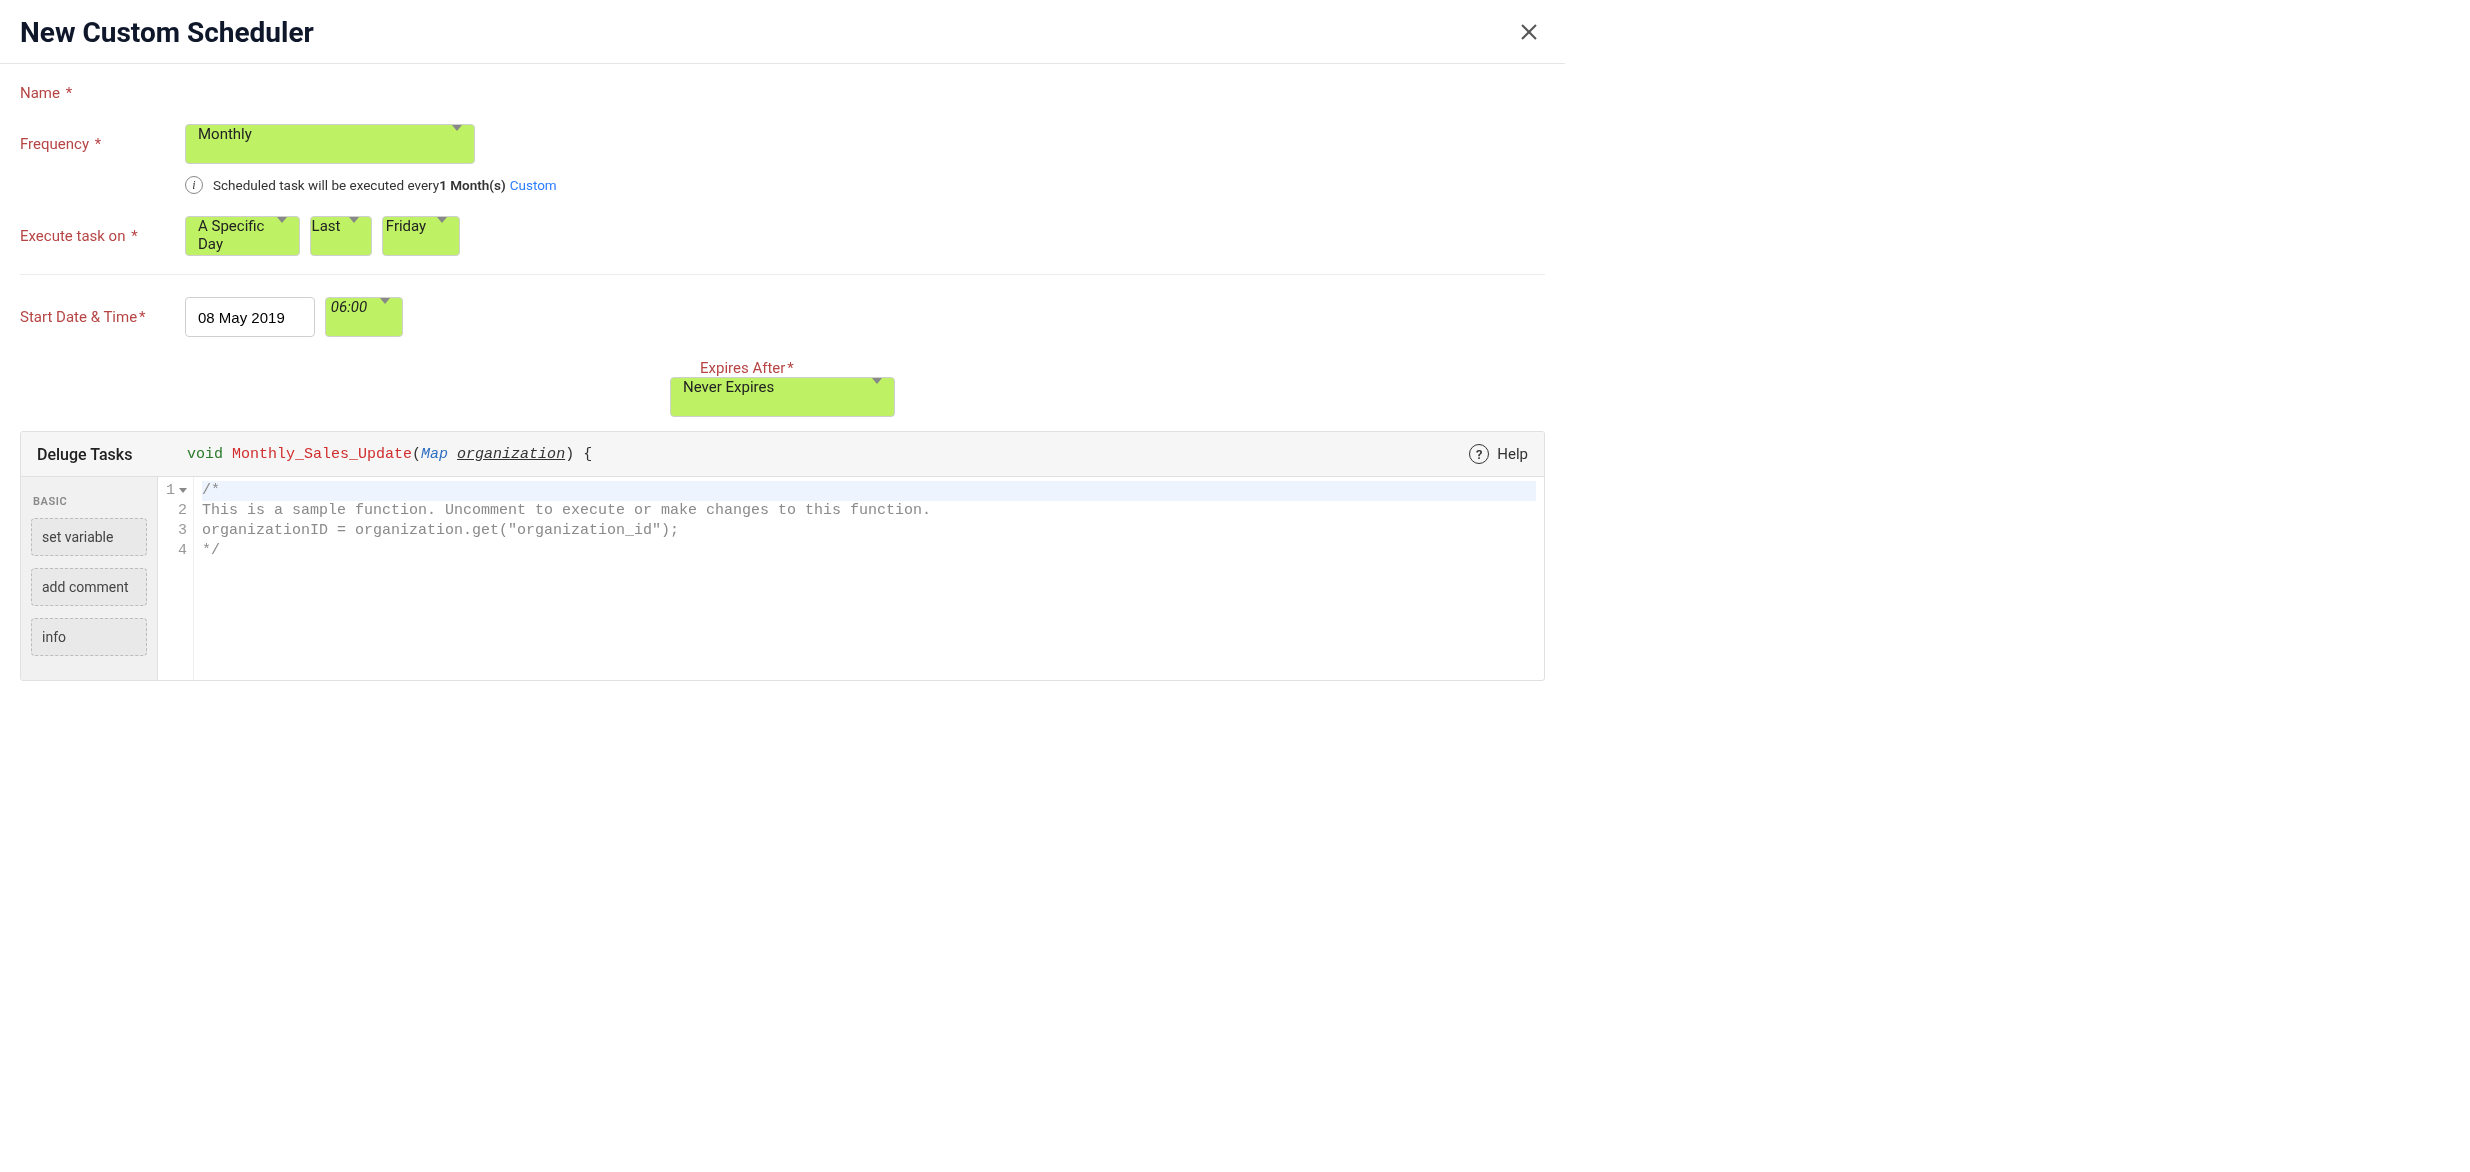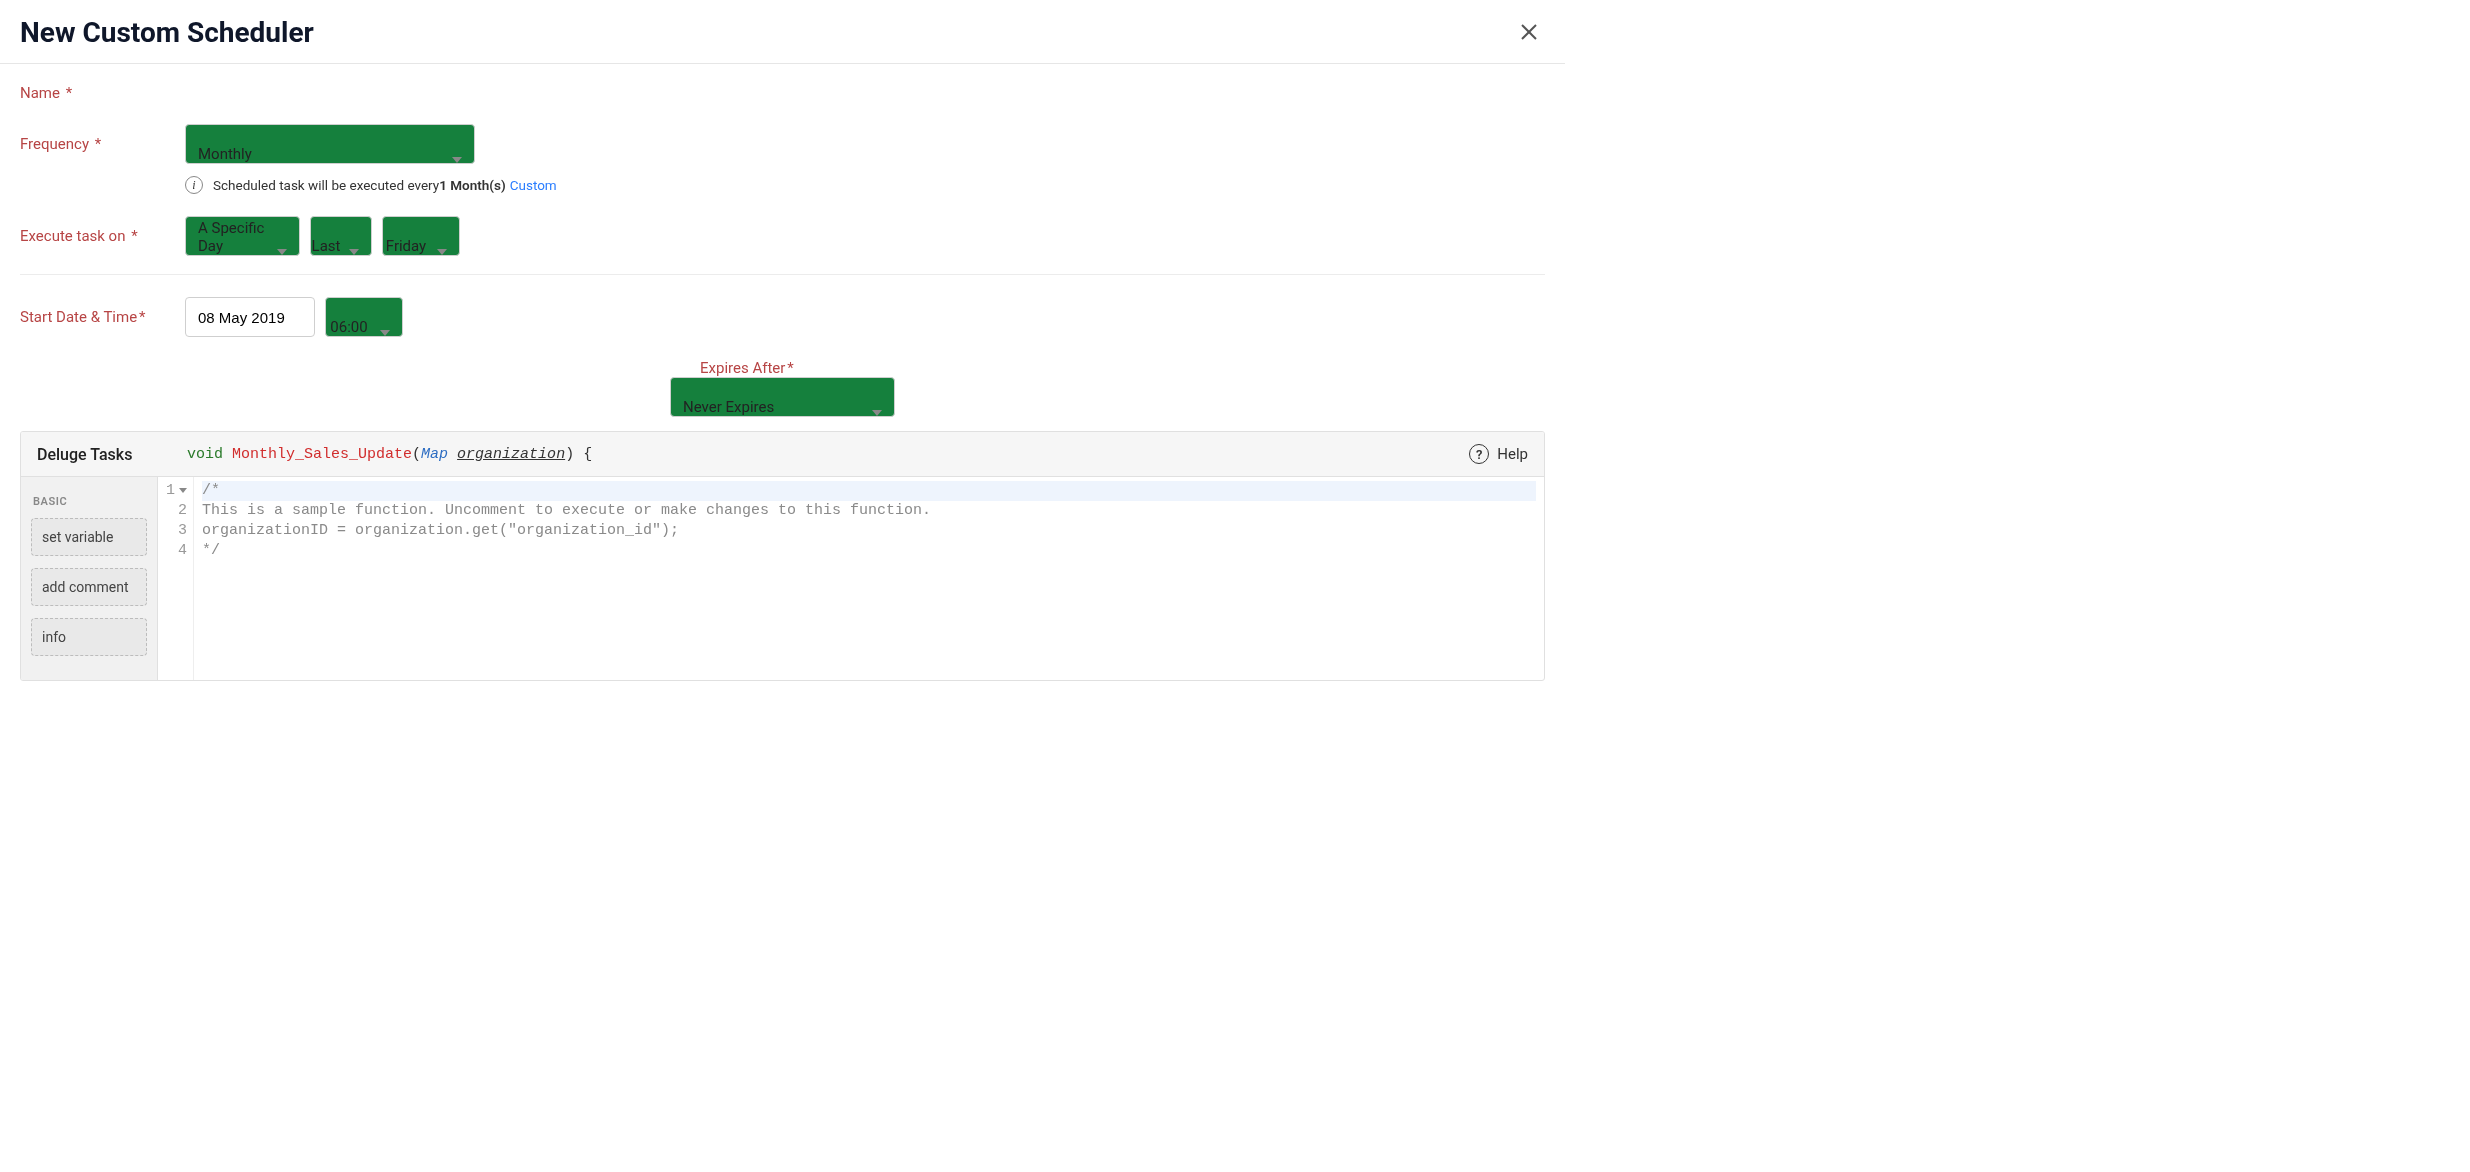--- a/index.html
+++ b/index.html
@@ -33,23 +33,23 @@
     color:#333; margin-right:10px;
   }
 
   
   .text-input {
     height:40px; font-size:15px; padding:0 12px;
     border:1px solid #cfcfcf; border-radius:4px; width:290px;
     background:#fff;
   }
   .select-box {
-    position:relative; display:inline-flex; align-items:flex-end;
+    position:relative; display:inline-flex; align-items:flex-start;
     height:40px; border:1px solid #cfcfcf; border-radius:4px;
-    padding:0 34px 0 12px; font-size:15px; background:#15803d; cursor:pointer;
+    padding:0 34px 0 12px; font-size:15px; background:#bef264; cursor:pointer;
     user-select:none;
   }
   .select-box.w290 { width:290px; }
   .select-box.w225 { width:225px; }
   .select-box .caret {
     position:absolute; right:12px; width:0; height:0;
     border-left:5px solid transparent; border-right:5px solid transparent;
     border-top:6px solid #888;
   }
   .select-box.center { justify-content:center; padding-left:0; padding-right:34px; }
@@ -155,21 +155,21 @@
   </div>
 
   <hr class="divider-line">
 
   <div class="row">
     <div class="label-col">
       <span>Start Date &amp; Time</span><span class="req">*</span>
     </div>
     <div class="field-col">
       <input class="text-input" style="width: 130px;" type="text" value="08 May 2019">
-      <div class="select-box center" style="width:78px; padding-right:30px;">
+      <div class="select-box center" style="width:78px; padding-right:30px;font-style:italic;">
         <span>06:00</span>
         <span class="caret"></span>
       </div>
     </div>
   </div>
 
   <div class="row" style="margin-bottom:14px;flex-direction:column;">
     <div class="label-col">
       <span>Expires After</span><span class="req">*</span>
     </div>

